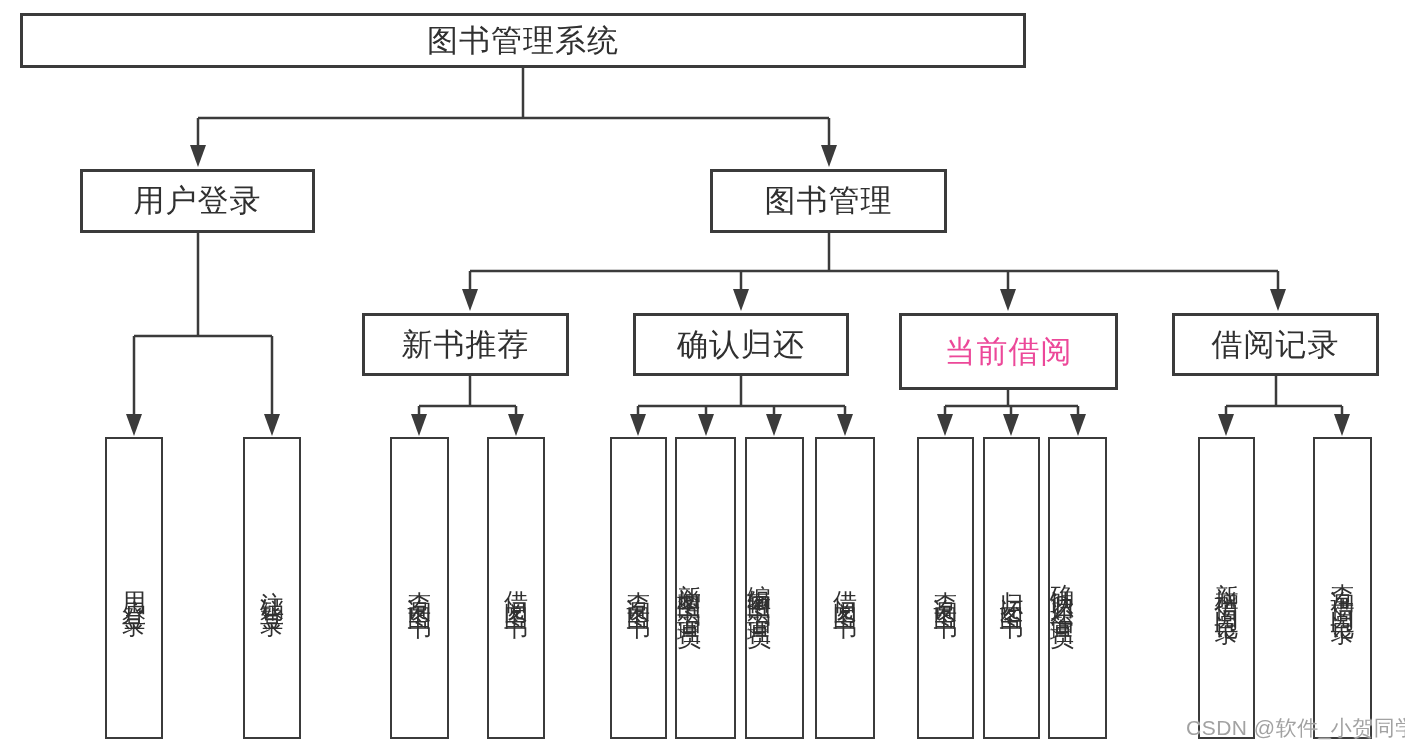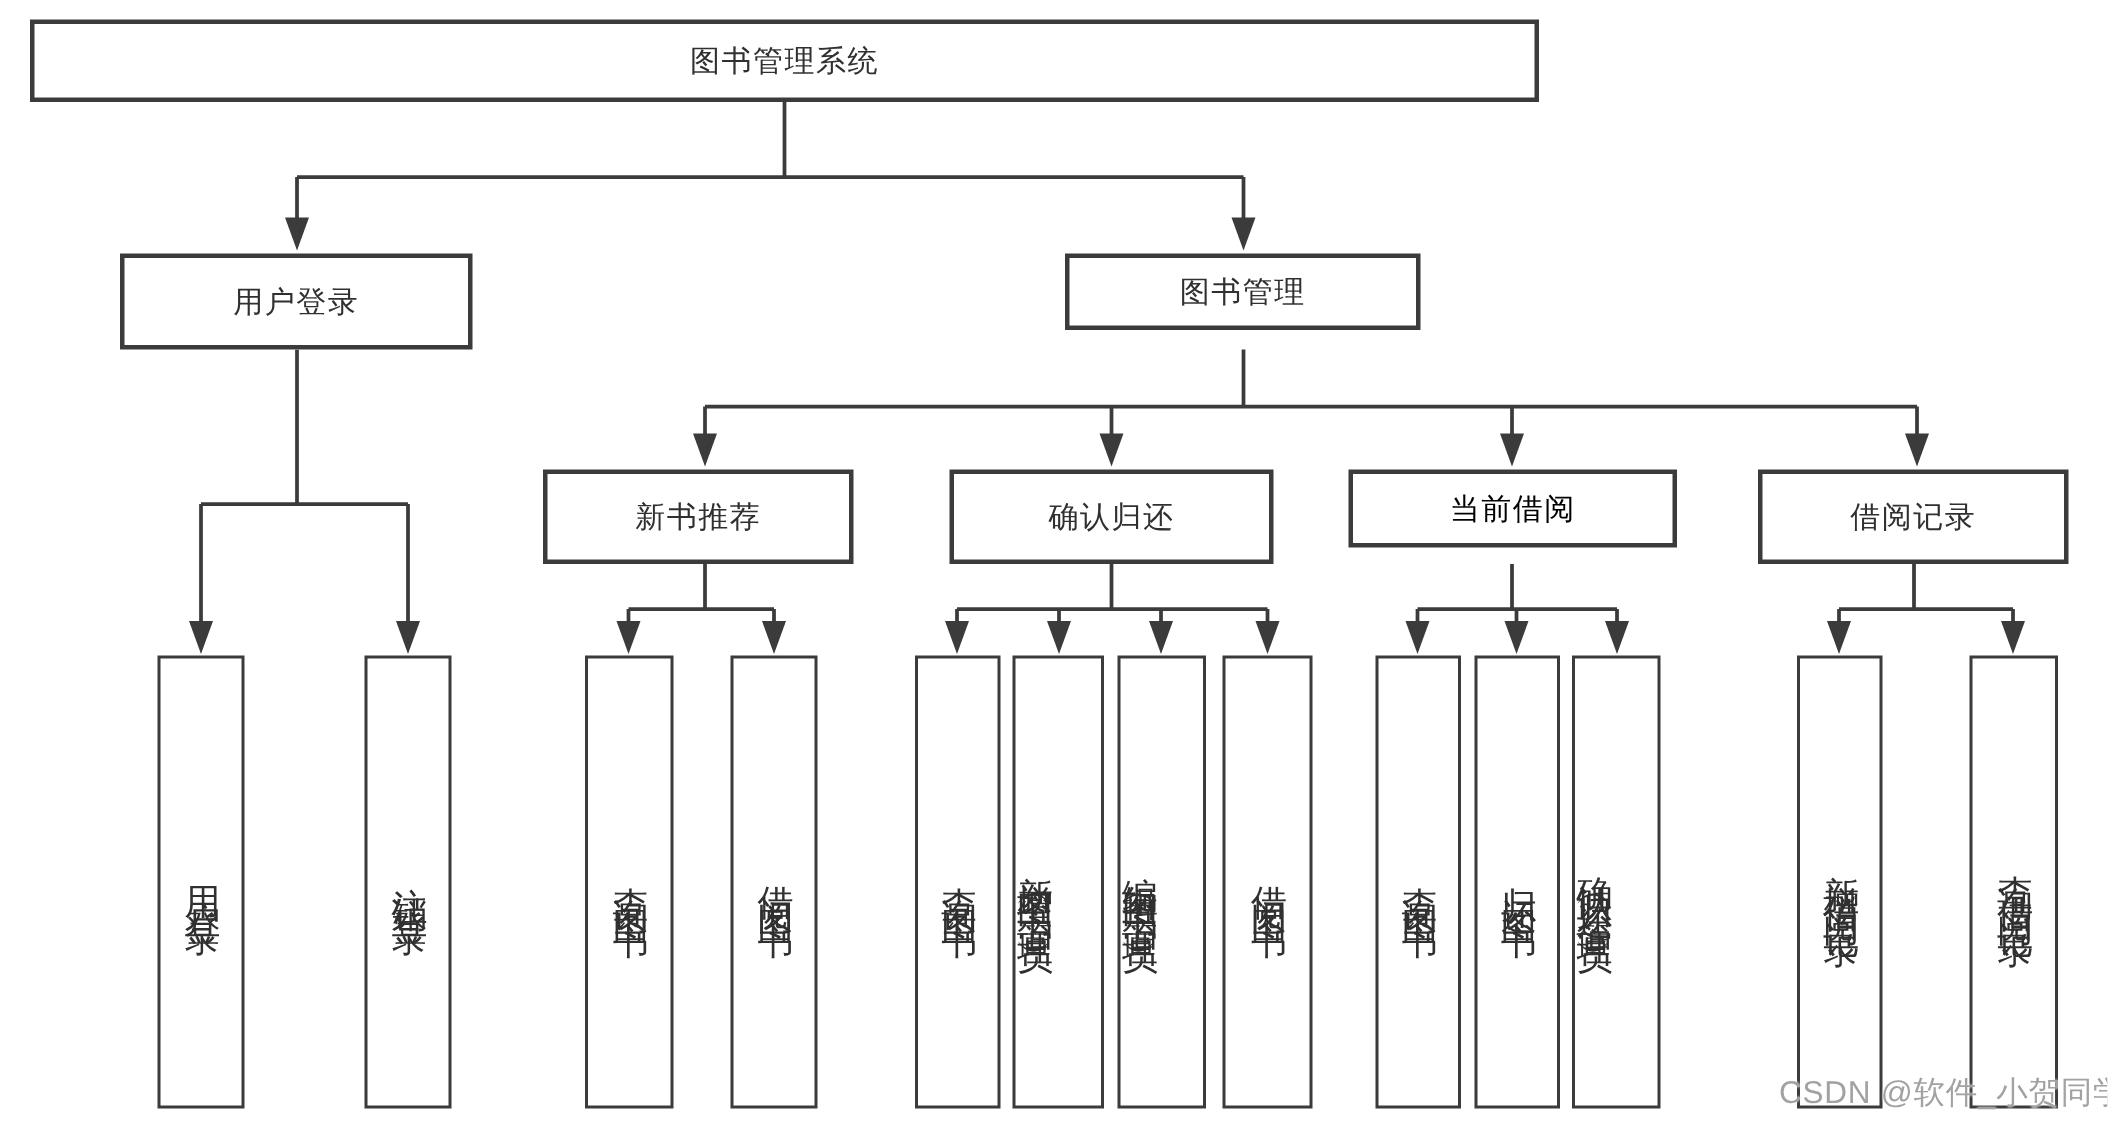--- a/index.html
+++ b/index.html
@@ -21,21 +21,21 @@
     position: absolute;
     box-sizing: border-box;
     background: #ffffff;
     border: 3px solid #3b3b3b;
     display: flex;
     align-items: center;
     justify-content: center;
     color: #303030;
   }
   .node.h span {
-    font-size: 20px;
+    font-size: 31px;
     letter-spacing: 1px;
     white-space: nowrap;
   }
   .node.v {
     border-width: 2.5px;
   }
   .node.v span {
     writing-mode: vertical-lr;
     text-orientation: mixed;
     font-size: 24px;
@@ -117,30 +117,30 @@
       <line x1="1342" y1="406" x2="1342" y2="418" stroke="#3b3b3b" stroke-width="2.5"></line>
       <polygon points="1334,414 1350,414 1342,436" fill="#3b3b3b"></polygon>
     </svg>
   <div id="nodes">
       <div class="node h" style="left: 20px; top: 13px; width: 1006px; height: 55px; border-color: rgb(59, 59, 59); background: rgb(255, 255, 255); color: rgb(48, 48, 48);">
         <span>图书管理系统</span>
       </div>
       <div class="node h" style="left: 80px; top: 169px; width: 235px; height: 64px; border-color: rgb(59, 59, 59); background: rgb(255, 255, 255); color: rgb(48, 48, 48);">
         <span>用户登录</span>
       </div>
-      <div class="node h" style="left: 710px; top: 169px; width: 237px; height: 51px; border-color: rgb(59, 59, 59); background: rgb(255, 255, 255); color: rgb(48, 48, 48);">
+      <div class="node h" style="left: 710px; top: 169px; width: 237px; height: 64px; border-color: rgb(59, 59, 59); background: rgb(255, 255, 255); color: rgb(48, 48, 48);">
         <span>图书管理</span>
       </div>
       <div class="node h" style="left: 362px; top: 313px; width: 207px; height: 63px; border-color: rgb(59, 59, 59); background: rgb(255, 255, 255); color: rgb(48, 48, 48);">
         <span>新书推荐</span>
       </div>
       <div class="node h" style="left: 633px; top: 313px; width: 216px; height: 63px; border-color: rgb(59, 59, 59); background: rgb(255, 255, 255); color: rgb(48, 48, 48);">
         <span>确认归还</span>
       </div>
-      <div class="node h" style="left: 899px; top: 313px; width: 219px; height: 52px; border-color: rgb(59, 59, 59); background: rgb(255, 255, 255); color: #000000;">
+      <div class="node h" style="left: 899px; top: 313px; width: 219px; height: 77px; border-color: rgb(59, 59, 59); background: rgb(255, 255, 255); color: #ec4899;">
         <span>当前借阅</span>
       </div>
       <div class="node h" style="left: 1172px; top: 313px; width: 207px; height: 63px; border-color: rgb(59, 59, 59); background: rgb(255, 255, 255); color: rgb(48, 48, 48);">
         <span>借阅记录</span>
       </div>
       <div class="node v" style="left: 105px; top: 437px; width: 58px; height: 302px; border-color: rgb(59, 59, 59); background: rgb(255, 255, 255); color: rgb(48, 48, 48);">
         <span>用户登录</span>
       </div>
       <div class="node v" style="left: 243px; top: 437px; width: 58px; height: 302px; border-color: rgb(59, 59, 59); background: rgb(255, 255, 255); color: rgb(48, 48, 48);">
         <span>注销登录</span>

